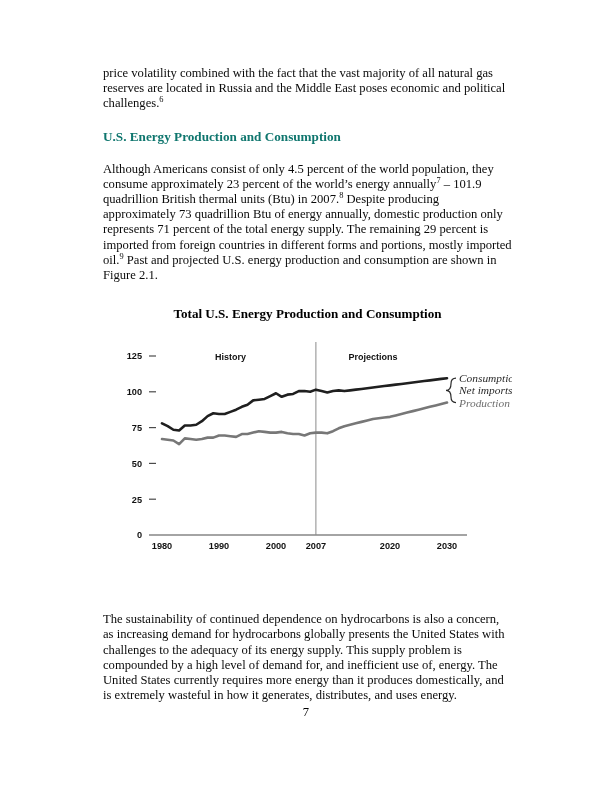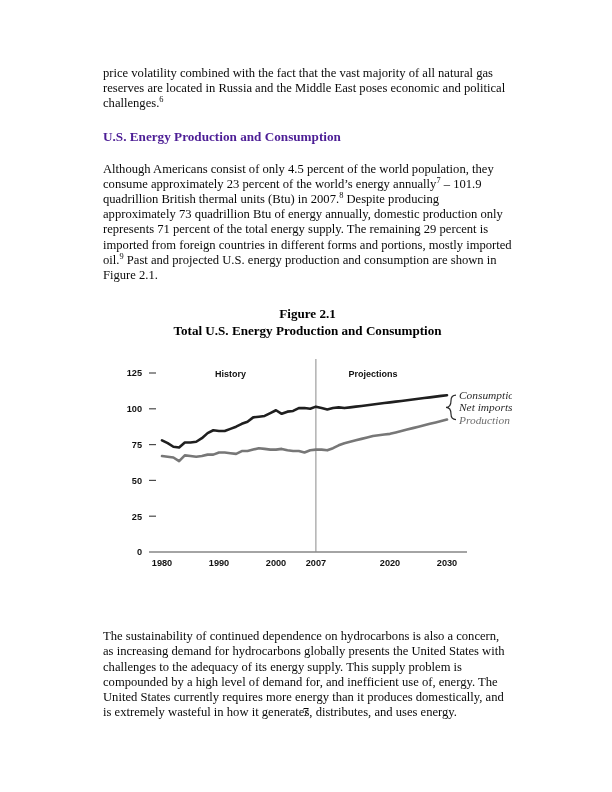--- a/index.html
+++ b/index.html
@@ -34,21 +34,21 @@
     text-align: left;
     color: #0a0a0a;
   }
   .gap-md { height: 17px; }
   .gap-lg { height: 22px; }
   h2.section-heading {
     margin: 0;
     font-size: 13.2px;
     font-weight: bold;
     line-height: 16px;
-    color: #4c1d95;
+    color: #0f766e;
   }
   sup.fn {
     font-size: 8.4px;
     vertical-align: super;
     line-height: 0;
   }
   .fig-title {
     text-align: center;
     font-weight: bold;
     font-size: 13.1px;
@@ -115,21 +115,20 @@
 
     <h2 class="section-heading">U.S. Energy Production and Consumption</h2>
 
     <div class="gap-md"></div>
 
     <p class="body-text"><span>Although Americans consist of only 4.5 percent of the world population, they consume approximately 23 percent of the world’s energy annually</span><sup class="fn">7</sup><span> – 101.9 quadrillion British thermal units (Btu) in 2007.</span><sup class="fn">8</sup><span>  Despite producing approximately 73 quadrillion Btu of energy annually, domestic production only represents 71 percent of the total energy supply.  The remaining 29 percent is imported from foreign countries in different forms and portions, mostly imported oil.</span><sup class="fn">9</sup><span> Past and projected U.S. energy production and consumption are shown in Figure 2.1.</span></p>
 
     <div class="gap-lg"></div>
 
     <div class="fig-title">
-      <span class="fig-title-line">Figure 2.1</span>
       <span class="fig-title-line">Total U.S. Energy Production and Consumption</span>
     </div>
 
     <div class="figure-wrap">
       <div class="chart">
         <svg id="chart-svg" width="409" height="252" viewBox="0 0 409 252">
             <text x="39" y="200.3" text-anchor="end" class="axis-label">0</text>
             <text x="39" y="164.5" text-anchor="end" class="axis-label">25</text>
             <line x1="46" y1="161.2" x2="53" y2="161.2" stroke="#4a4a4a" stroke-width="1.2"></line>
             <text x="39" y="128.7" text-anchor="end" class="axis-label">50</text>

